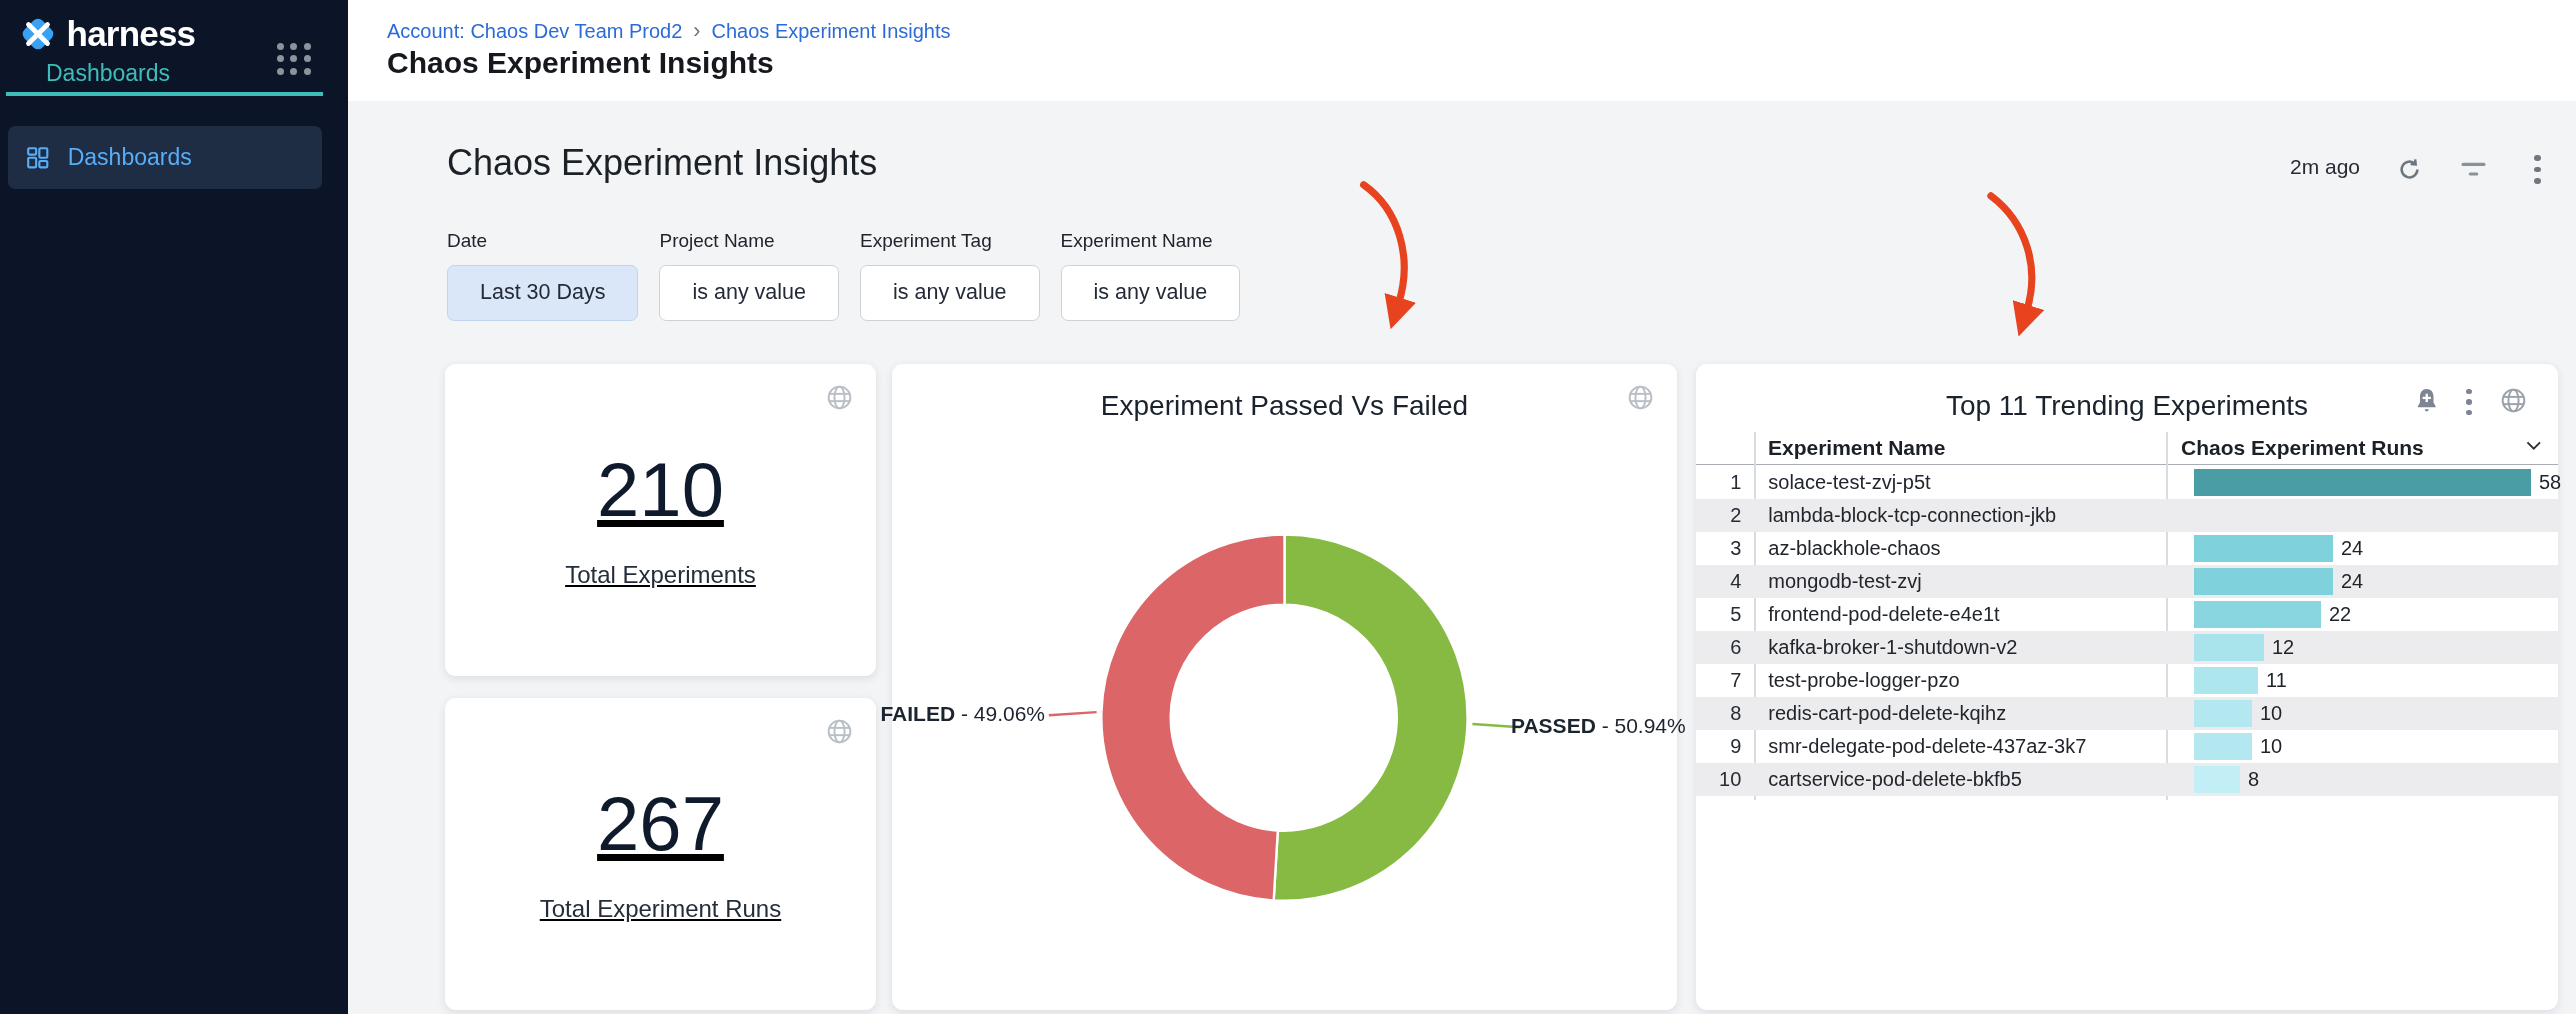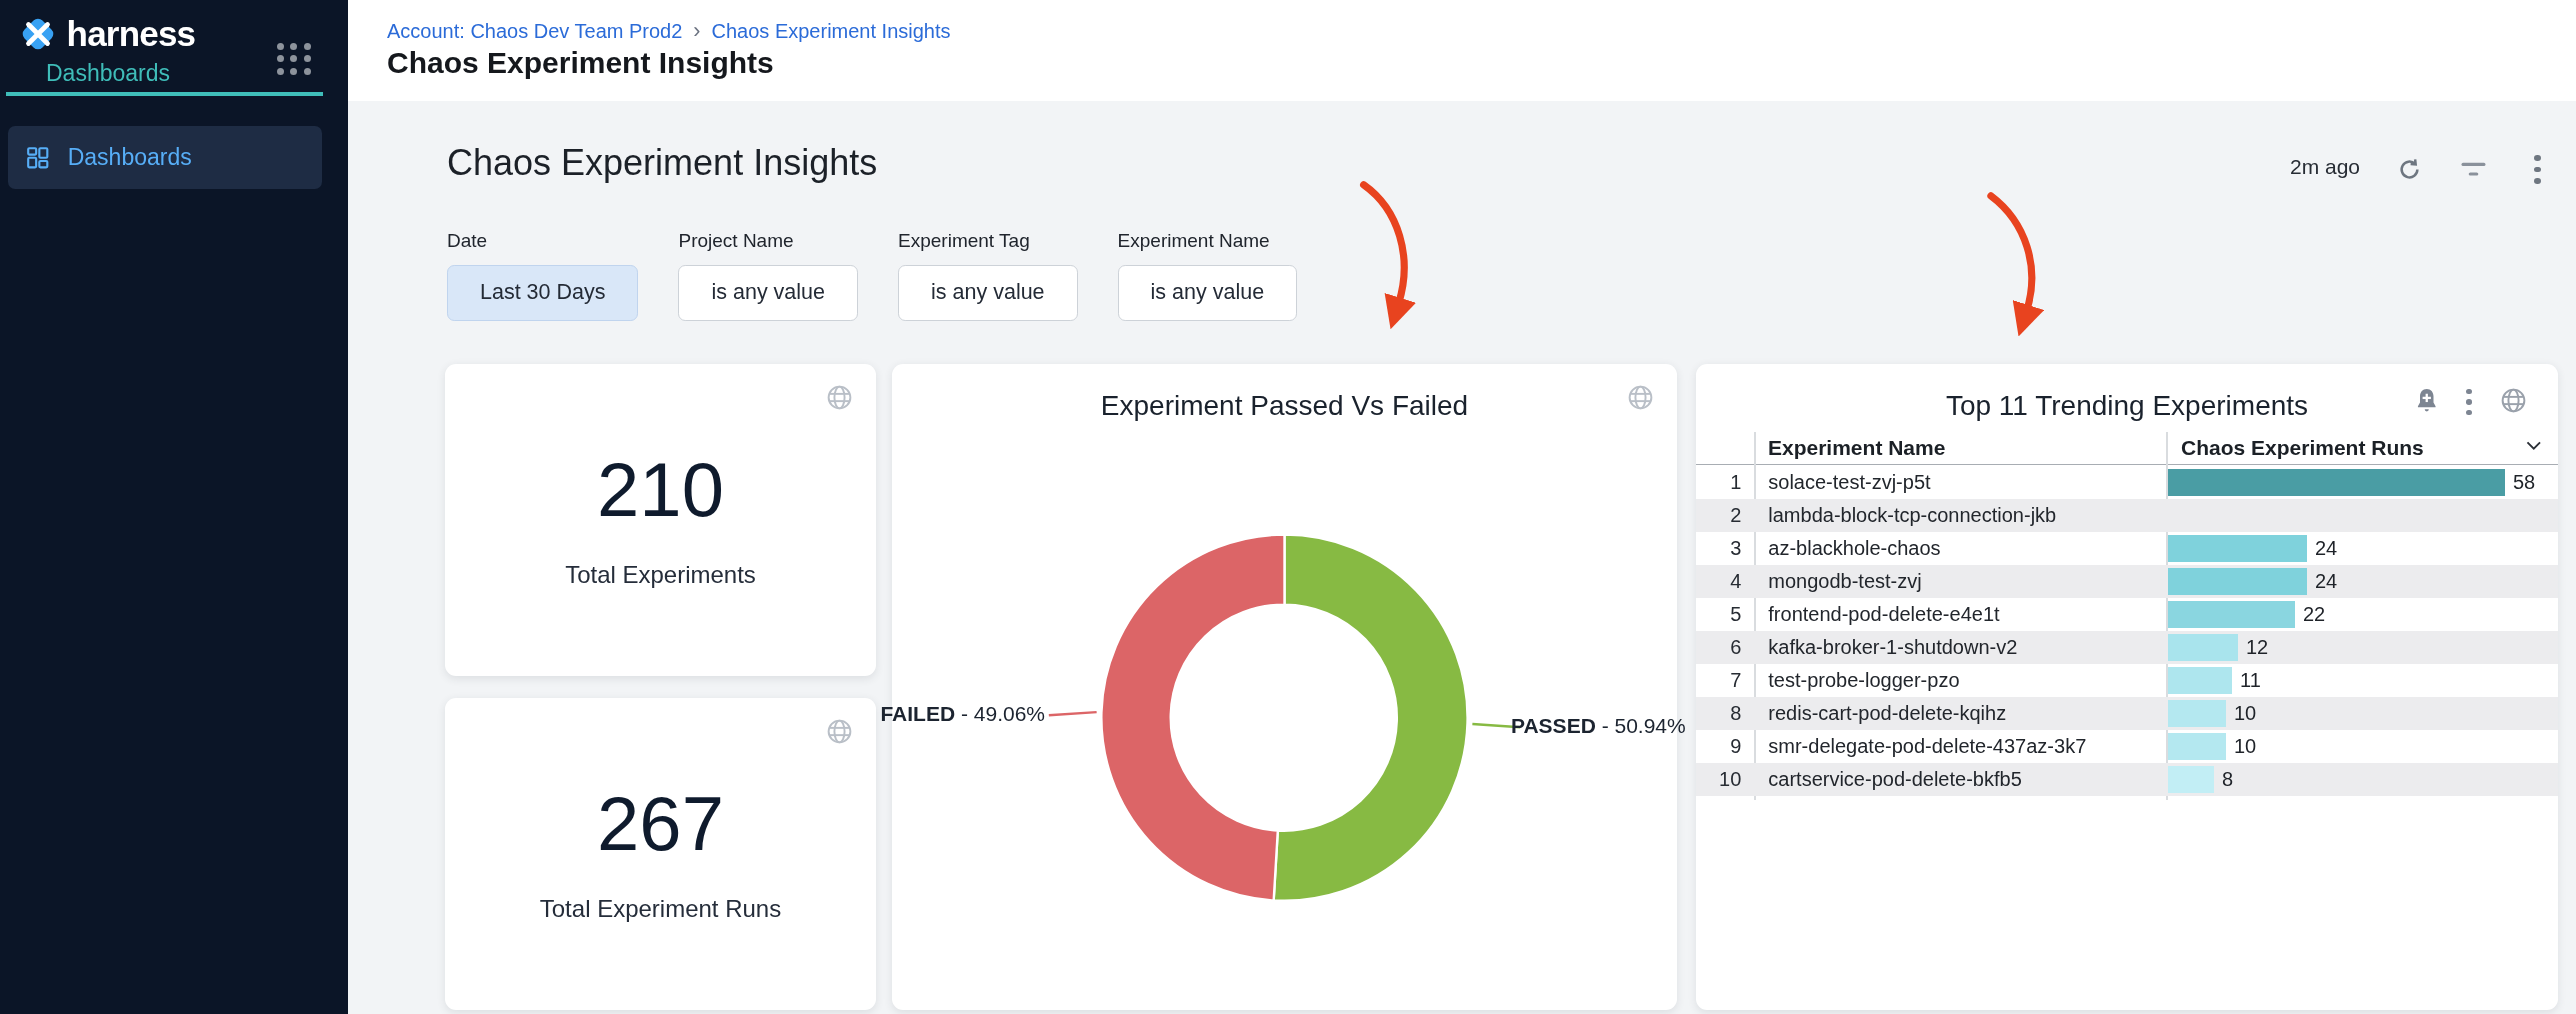--- a/index.html
+++ b/index.html
@@ -27,29 +27,29 @@
   .page-title{position:absolute;left:39px;top:46px;font-size:30px;font-weight:700;color:#15181d;}
   
   .main{position:absolute;left:348px;top:101px;width:2228px;height:914px;}
   .main-title{position:absolute;left:99px;top:41px;font-size:36px;font-weight:500;color:#1c2128;}
   .controls{position:absolute;right:24px;top:54px;display:flex;gap:35px;color:#6e7680;}
   .refreshed{font-size:21px;color:#272c34;}
   .ctl-icon{width:29px;height:29px;display:flex;align-items:center;justify-content:center;cursor:pointer;}
   .kebab{display:flex;flex-direction:column;gap:5.6px;}
   .kebab i{width:6.4px;height:6.4px;border-radius:50%;background:#6e7680;}
   
-  .filters-row{position:absolute;left:99px;top:129px;display:flex;gap:40px;}
+  .filters-row{position:absolute;left:99px;top:129px;display:flex;gap:21px;}
   .fgroup{display:flex;flex-direction:column;}
   .flabel{font-size:19px;color:#20252d;margin-bottom:12.7px;}
   .fbtn{height:56px;border-radius:7.2px;display:inline-flex;align-items:center;justify-content:center;
         padding:0 32px;font-size:21.5px;color:#242b36;background:#fff;border:1.6px solid #cdd2d8;cursor:pointer;box-sizing:border-box;}
   .fbtn.active{background:#d9e7f8;border-color:#c0d4ee;}
   
   .card{position:absolute;background:#fff;border-radius:11px;box-shadow:0 2.4px 8px rgba(40,50,60,.10);}
-  .stat-card{left:97px;width:431px;height:312px;display:flex;flex-direction:column;align-items:center;justify-content:center;gap:33px;}
+  .stat-card{left:97px;width:431px;height:312px;display:flex;flex-direction:column;align-items:center;justify-content:center;gap:33px;text-decoration:underline;}
   #stat1{top:263px;} #stat2{top:597px;}
   .stat-value{font-size:76px;color:#0f1b2d;line-height:1;}
   .stat-label{font-size:24px;color:#252d3a;}
   .globe{position:absolute;top:19px;right:22px;color:#b9bfc7;cursor:pointer;}
   
   .donut-card{left:544px;top:263px;width:785px;height:646px;}
   .chart-title{position:absolute;left:0;right:0;top:25.5px;text-align:center;font-size:28px;font-weight:400;color:#1a222d;}
   .donut-svg{position:absolute;left:0;top:0;}
   .pie-label{position:absolute;font-size:21px;color:#1c2430;white-space:nowrap;}
   .pie-label b{font-weight:700;}
@@ -62,21 +62,21 @@
   .h-name{position:absolute;left:72px;top:4px;font-weight:700;font-size:21px;color:#1b2026;}
   .h-runs{position:absolute;left:485px;top:4px;font-weight:700;font-size:21px;color:#1b2026;}
   .sort-chevron{position:absolute;right:16px;top:8px;cursor:pointer;color:#2a2f36;}
   .vline{position:absolute;top:68px;width:1.6px;height:368px;background:#d9dcdf;}
   .vline.one{left:58px;} .vline.two{left:470px;}
   .tbody{position:absolute;left:0;top:102px;width:100%;}
   .trow{display:grid;grid-template-columns:58px 412px 1fr;height:33px;align-items:center;}
   .trow.alt{background:#ececee;}
   .c-rank{text-align:right;padding-right:12.7px;font-size:20px;color:#272c33;}
   .c-name{padding-left:14.3px;font-size:20px;color:#22262c;white-space:nowrap;overflow:hidden;}
-  .c-runs{display:flex;align-items:center;gap:8px;padding-left:2px;text-align:right;}
+  .c-runs{display:flex;align-items:center;gap:8px;padding-left:28px;text-align:right;}
   .bar{height:27px;flex:none;}
   .bval{font-size:20px;color:#1f2329;}
   
   .arrows{position:absolute;left:0;top:0;width:2576px;height:1015px;pointer-events:none;}
 </style>
 </head>
 <body>
 
 <div class="sidebar">
   <div class="logo-row">

